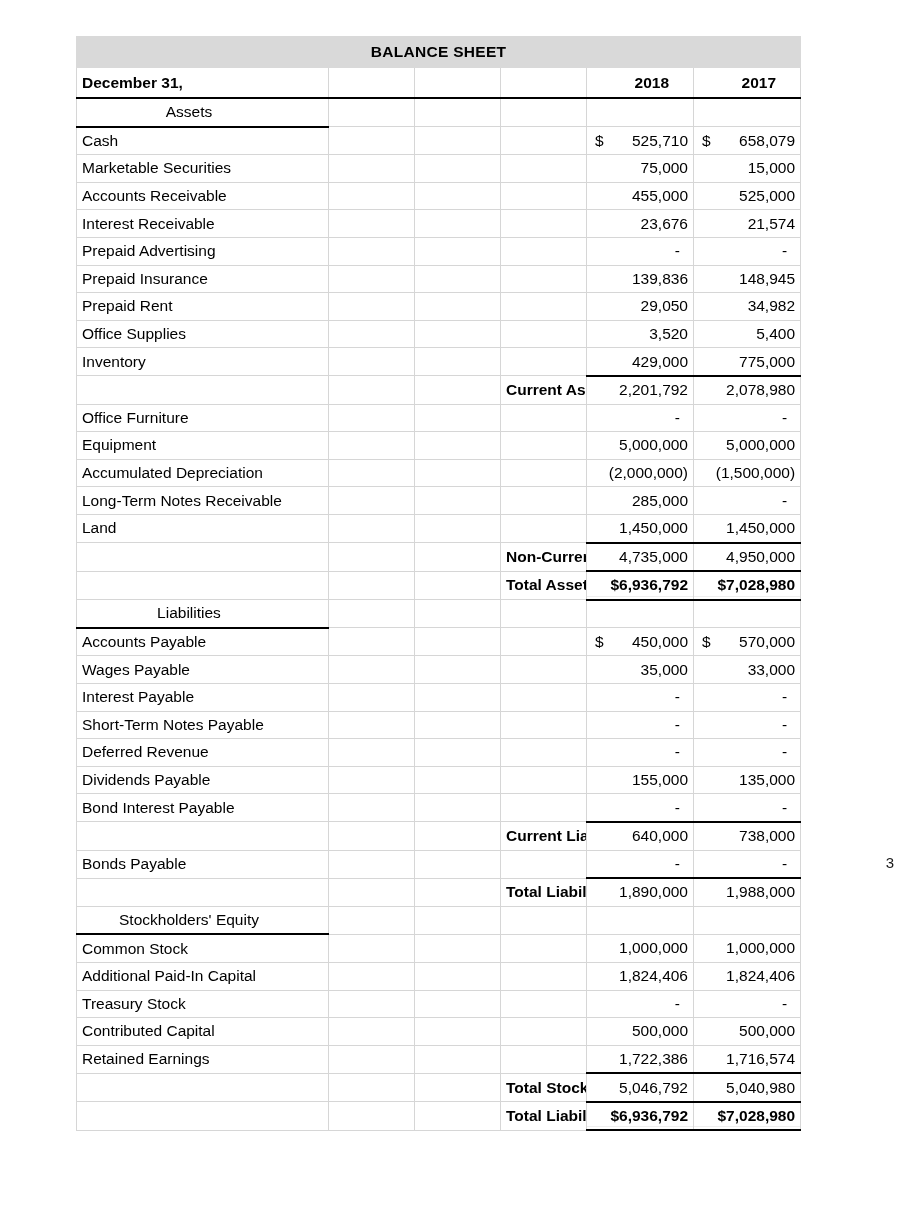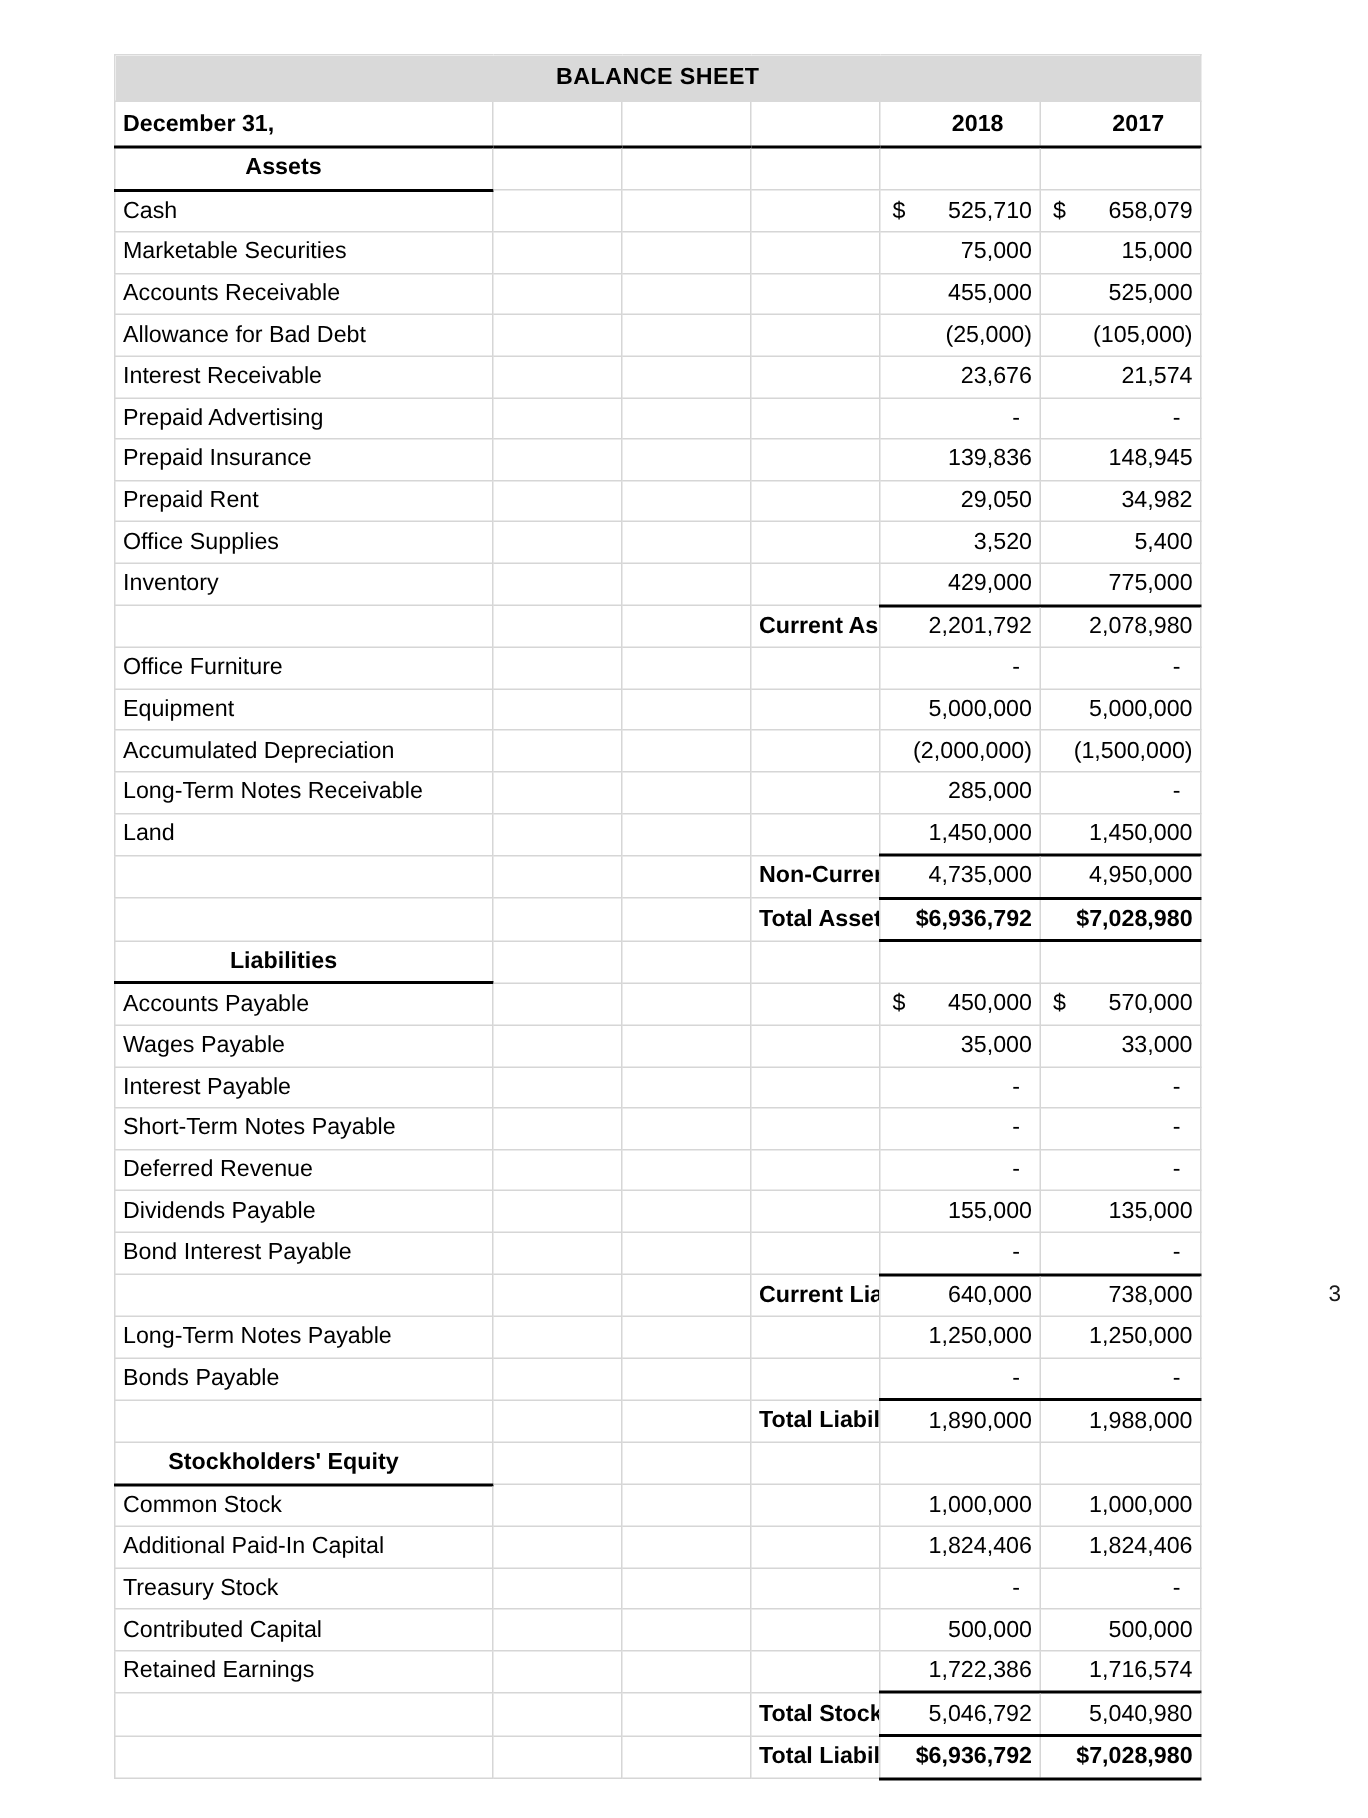--- a/index.html
+++ b/index.html
@@ -49,21 +49,21 @@
   tr.hdr td{
     font-weight:bold;
     border-bottom:2.5px solid #000;
     height:29px;
   }
   tr.hdr td.num{text-align:right;padding-right:24px;}
 
   
   tr.section td.lbl{
     text-align:center;
-    font-weight:bold;
+    font-weight:normal;
     border-bottom:2.2px solid #000;
     padding-right:32px;
   }
 
   
   td.lbl{text-align:left;}
   td.indent{padding-left:26px;}
   td.num{text-align:right;padding-right:9px;font-variant-numeric:tabular-nums;}
   td.num.dash{padding-right:13px;}
 
@@ -146,28 +146,20 @@
         </tr>
         <tr>
           <td class="lbl">Accounts Receivable</td>
           <td></td>
           <td></td>
           <td></td>
           <td class="num">455,000</td>
           <td class="num">525,000</td>
         </tr>
         <tr>
-          <td class="lbl indent">Allowance for Bad Debt</td>
-          <td></td>
-          <td></td>
-          <td></td>
-          <td class="num">(25,000)</td>
-          <td class="num">(105,000)</td>
-        </tr>
-        <tr>
           <td class="lbl">Interest Receivable</td>
           <td></td>
           <td></td>
           <td></td>
           <td class="num">23,676</td>
           <td class="num">21,574</td>
         </tr>
         <tr>
           <td class="lbl">Prepaid Advertising</td>
           <td></td>
@@ -338,28 +330,20 @@
         </tr>
         <tr class="sub">
           <td></td>
           <td></td>
           <td></td>
           <td class="sublbl">Current Liabilities</td>
           <td class="num">640,000</td>
           <td class="num">738,000</td>
         </tr>
         <tr>
-          <td class="lbl">Long-Term Notes Payable</td>
-          <td></td>
-          <td></td>
-          <td></td>
-          <td class="num">1,250,000</td>
-          <td class="num">1,250,000</td>
-        </tr>
-        <tr>
           <td class="lbl">Bonds Payable</td>
           <td></td>
           <td></td>
           <td></td>
           <td class="num dash">-</td>
           <td class="num dash">-</td>
         </tr>
         <tr class="sub">
           <td></td>
           <td></td>

